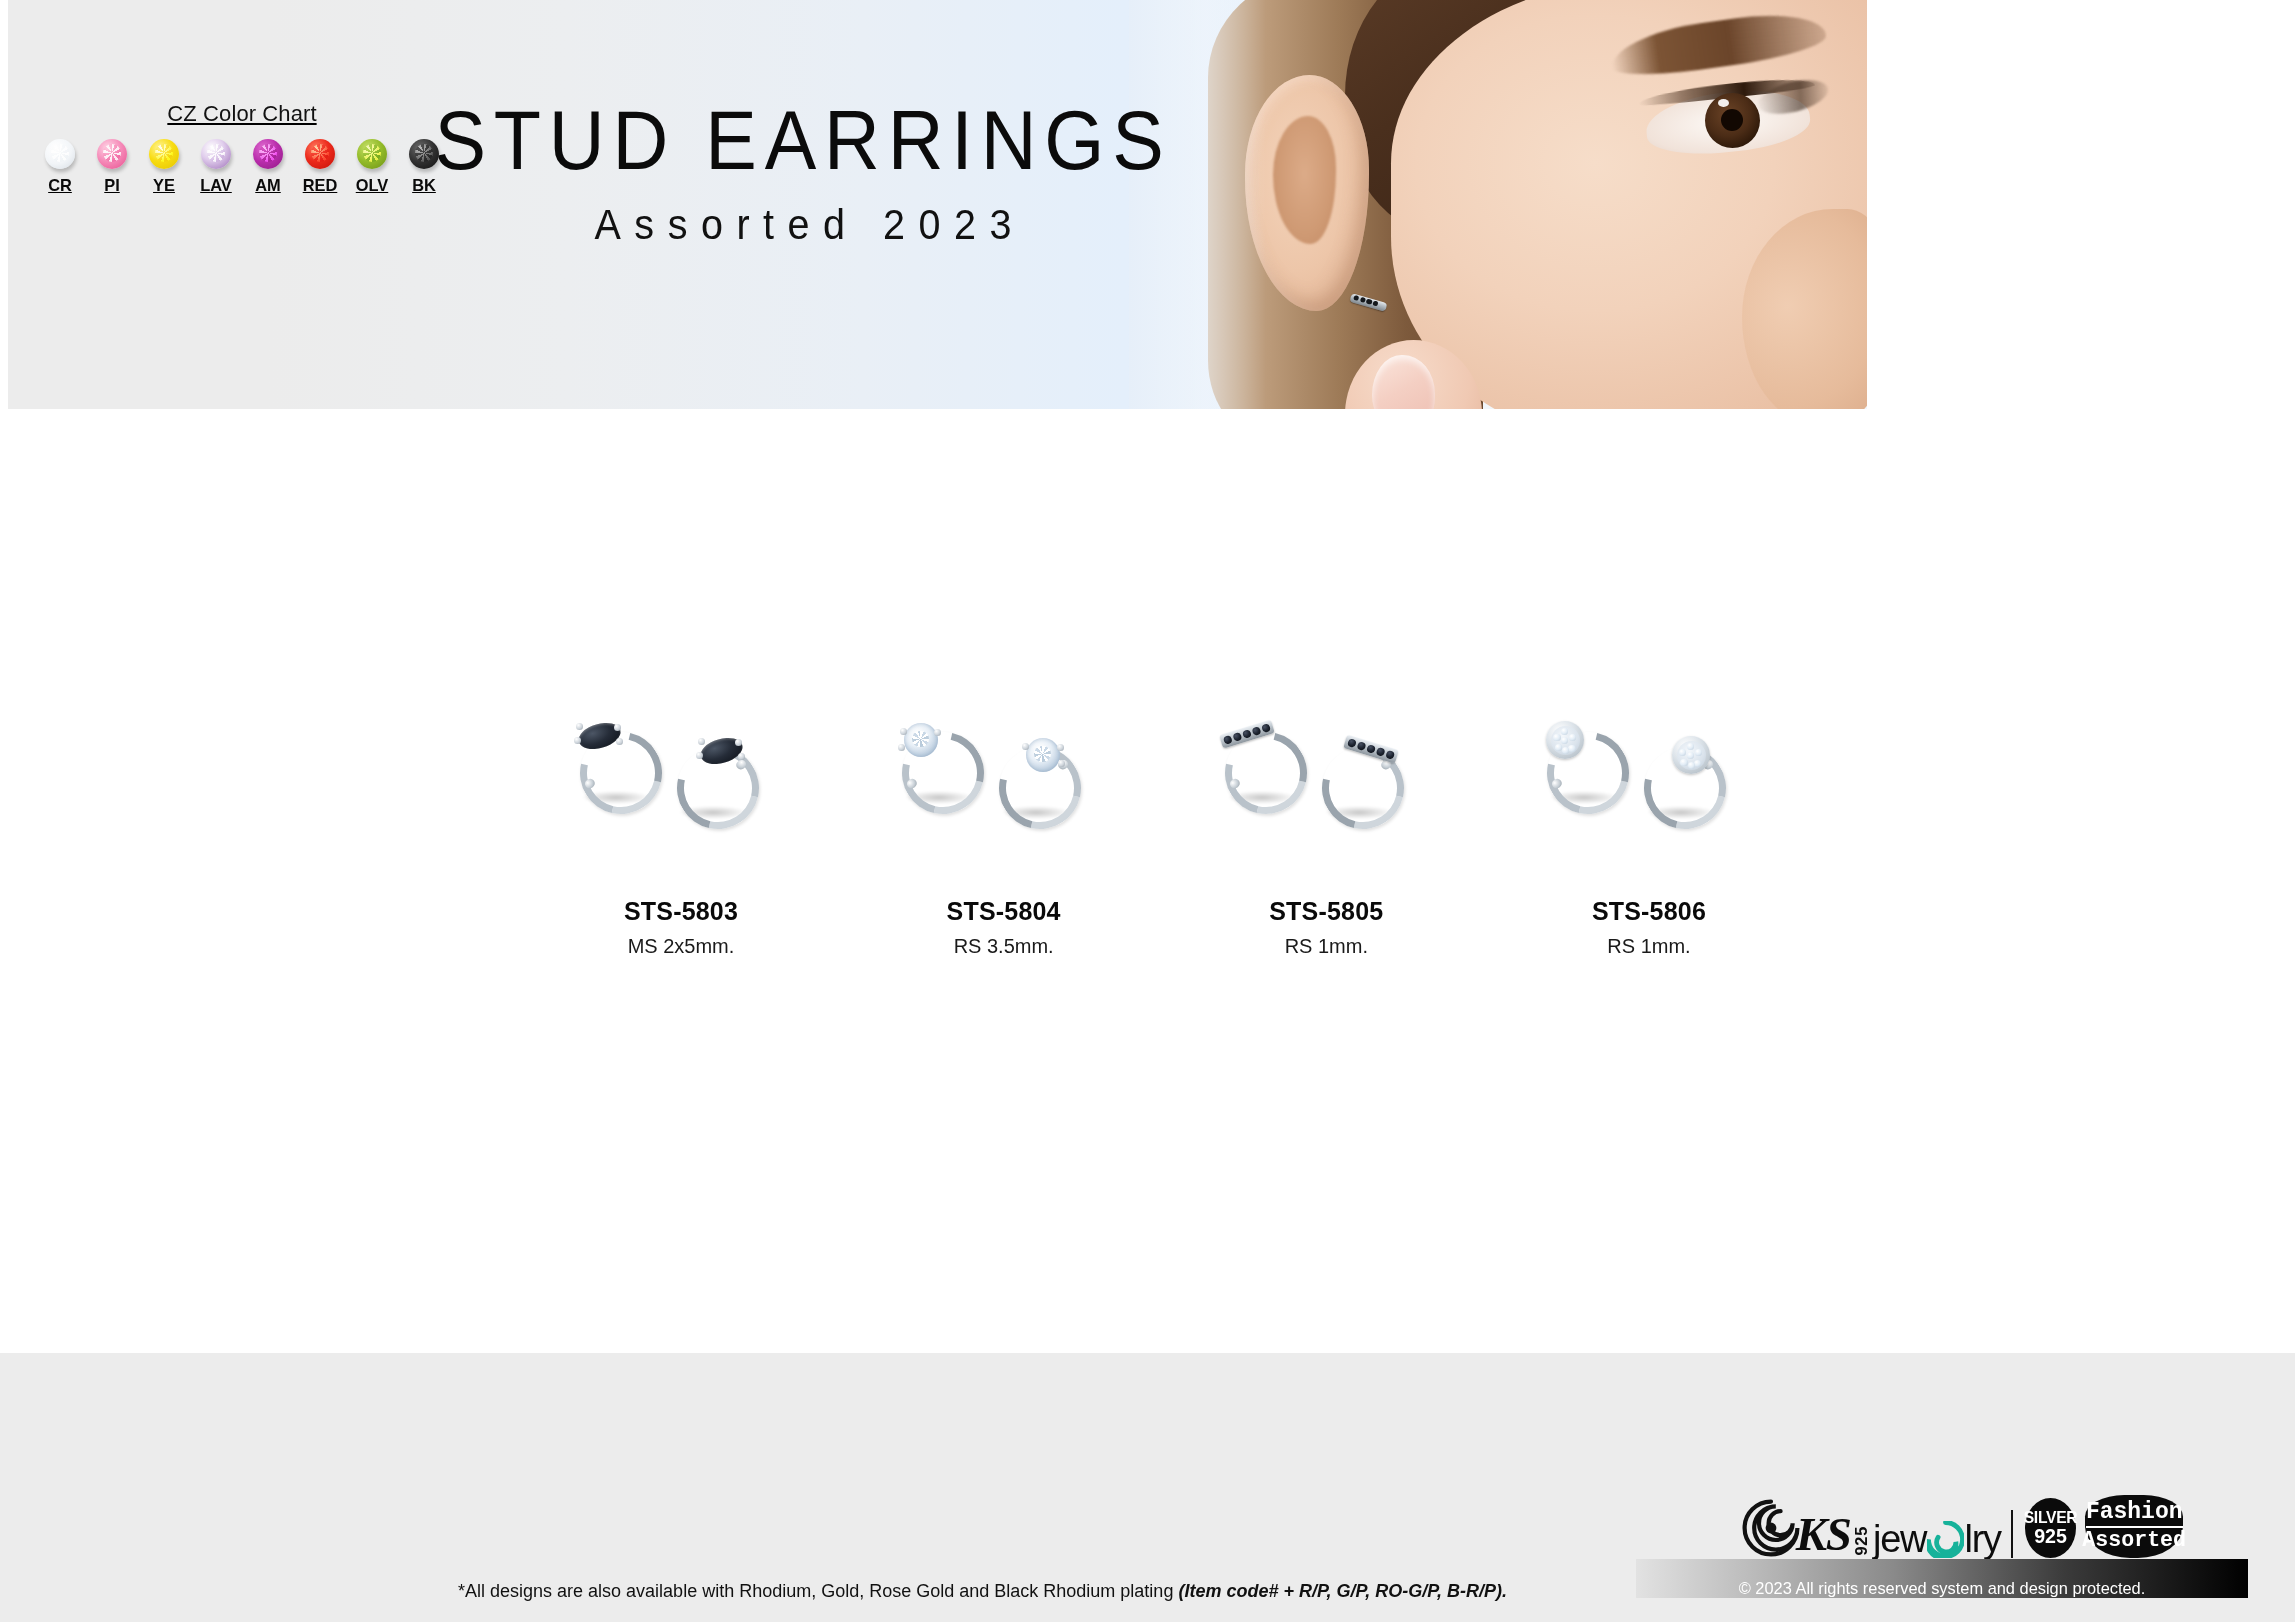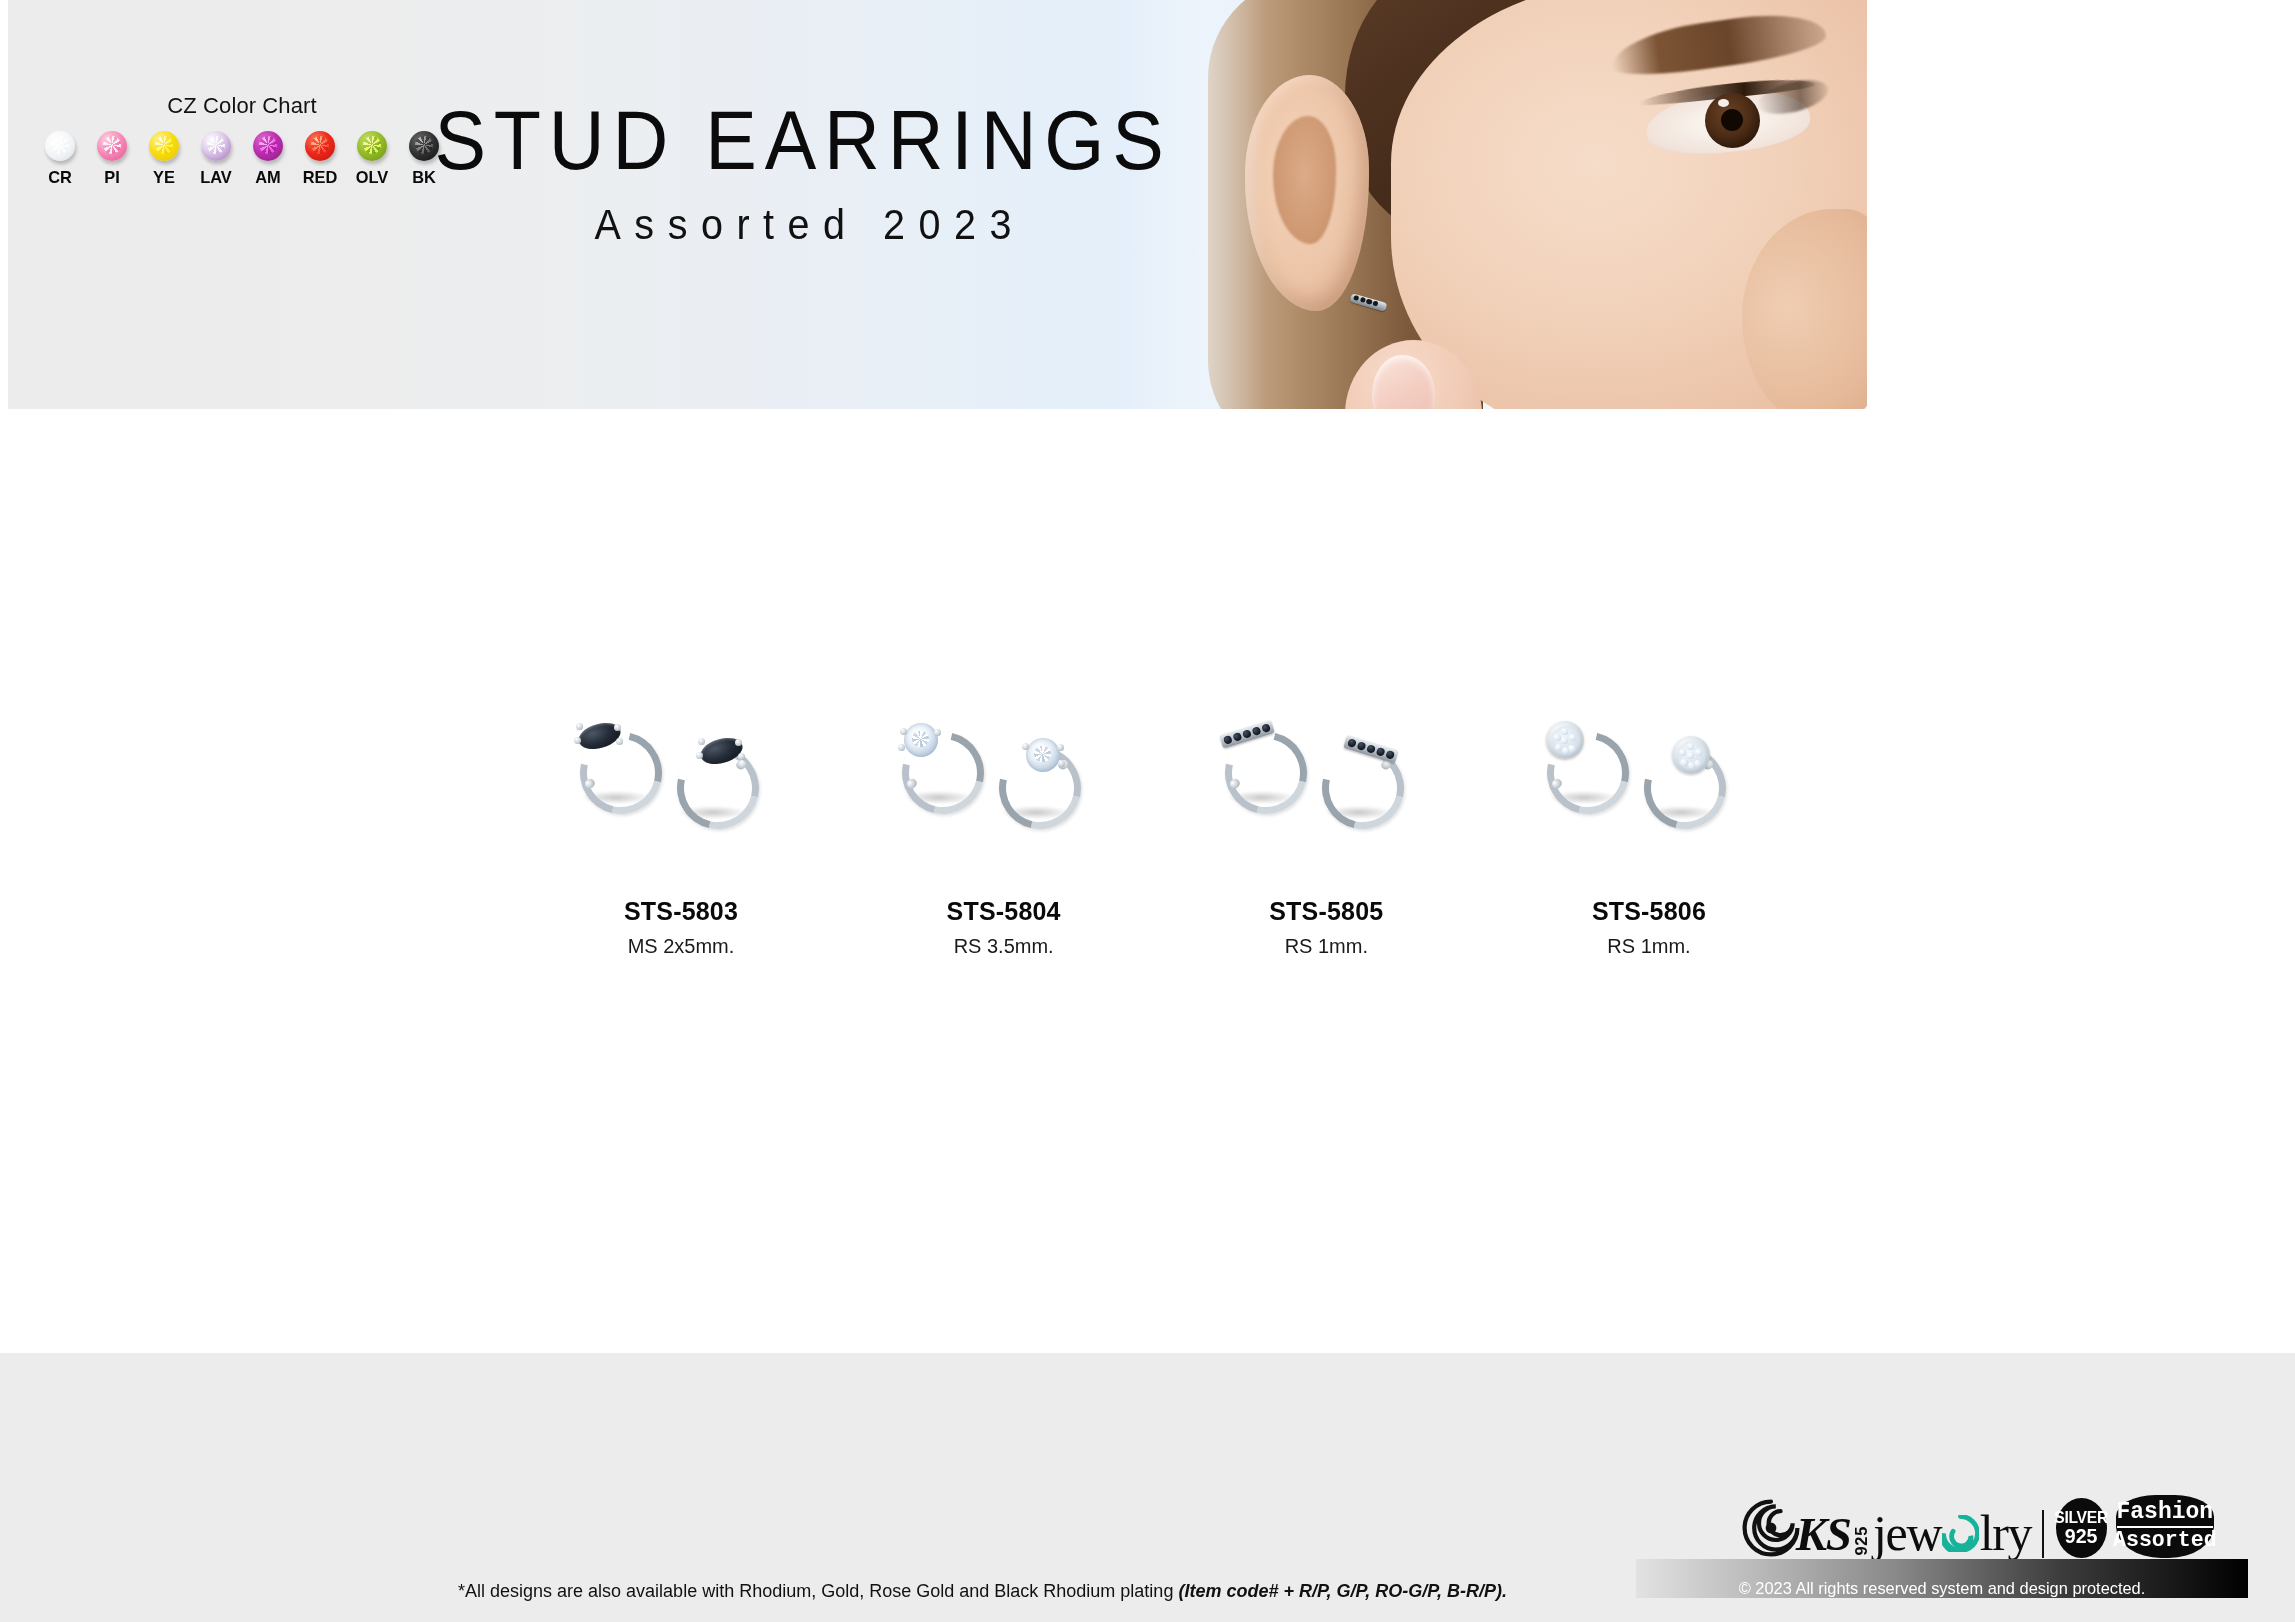--- a/index.html
+++ b/index.html
@@ -378,22 +378,23 @@
   .footer {
     position: absolute;
     left: 0; top: 1353px;
     width: 2295px;
     height: 270px;
     background: #ececec;
   }
   .cz-chart {
     position: absolute;
     left: 39px;
-    top: 93px;
+    top: 101px;
     width: 406px;
+    text-decoration: underline;
   }
   .cz-title {
     font-size: 22px;
     color: #121212;
     text-align: center;
     margin-bottom: 11.8px;
     letter-spacing: 0.1px;
   }
   .cz-row {
     display: flex;
@@ -477,25 +478,24 @@
     font-weight: 700;
     color: #0d0d0d;
     writing-mode: vertical-rl;
     transform: rotate(180deg);
     letter-spacing: 0.7px;
     margin: 0 2px 2.6px 1.3px;
   }
   .logo-jewelry {
     display: flex;
     align-items: baseline;
-    font-size: 50px;
+    font-size: 38px;
     color: #0d0d0d;
     line-height: 1;
     letter-spacing: -1.3px;
-    font-family: Liberation Serif, serif;
   }
   .logo-swirl {
     width: 37px; height: 37px;
     align-self: center;
     margin: 0 0.7px;
   }
   .logo-divider {
     width: 2px;
     height: 48px;
     background: #111;

